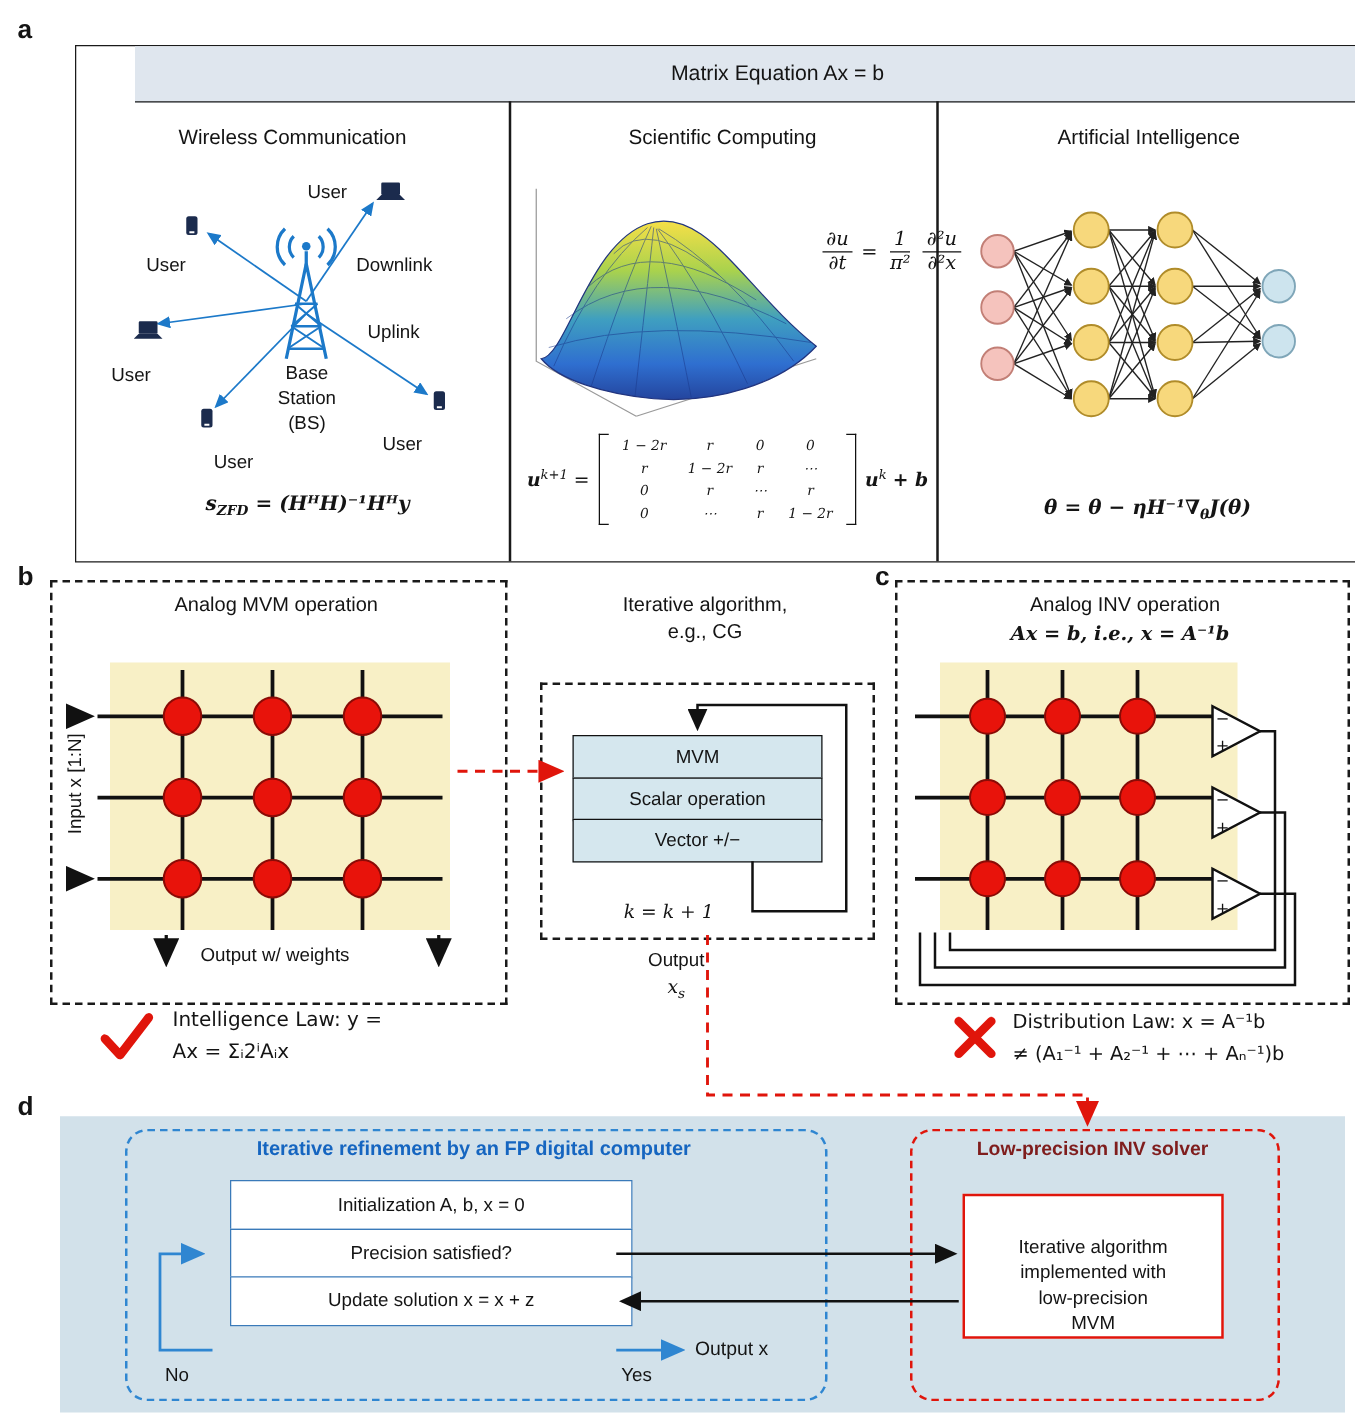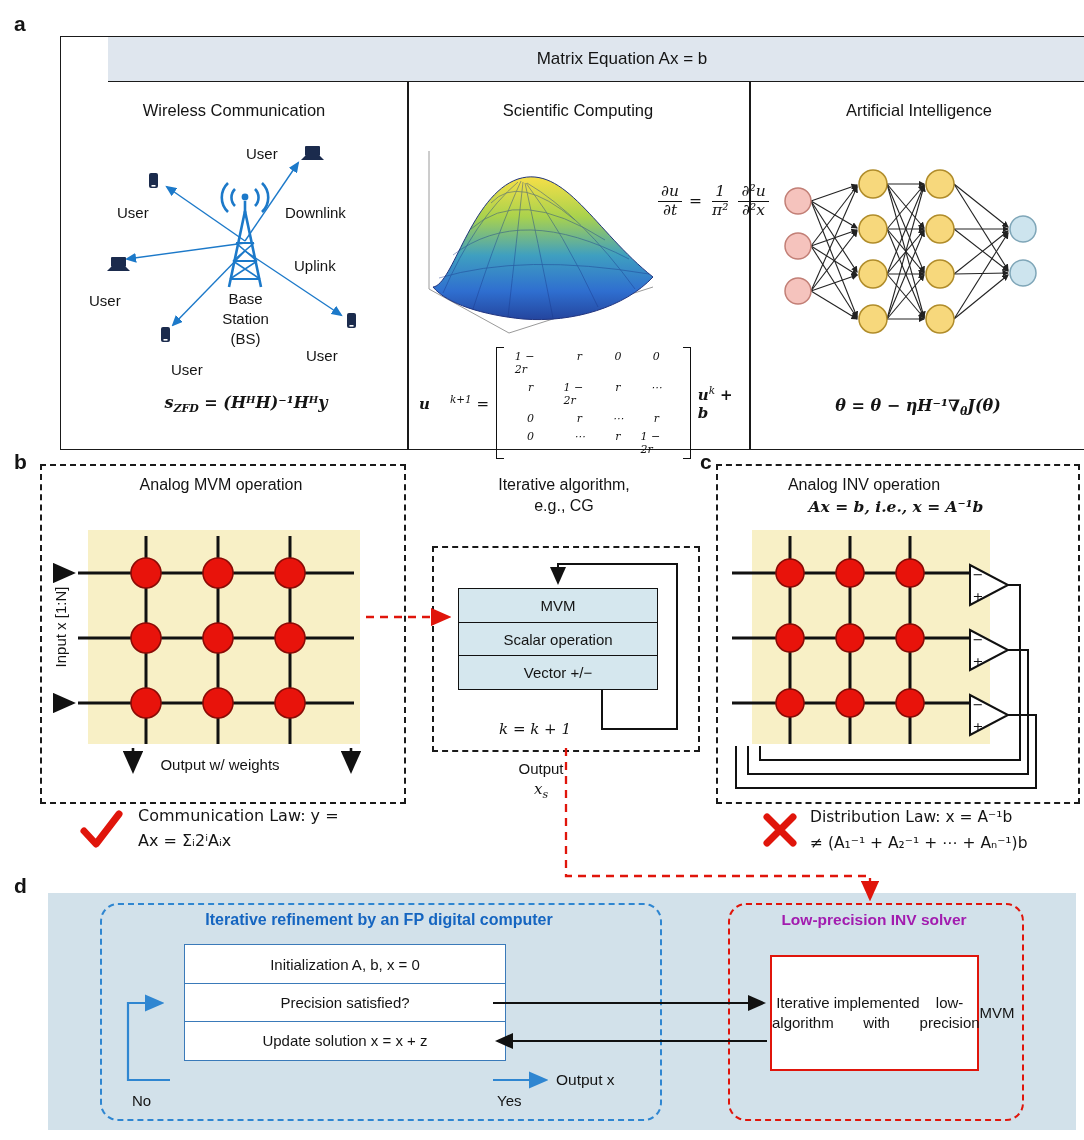--- a/index.html
+++ b/index.html
@@ -152,21 +152,21 @@
           <span class="den">π²</span>
         </span>
       <span class="frac">
           <span class="num">∂²u</span>
           <span class="den">∂²x</span>
         </span>
     </div>
 
     <div class="abs math" style="left:358px;top:310px;width:326px;">
       <div class="mwrap">
-        <span style="font-size:15px;"><b>u</b><sup style="font-size:10.5px;margin-left:20px;">k+1</sup>&nbsp;<span>=</span></span>
+        <span style="font-size:15px;"><b>u</b><sup style="font-size:10.5px;">k+1</sup>&nbsp;<span>=</span></span>
         <span class="brk l"></span>
         <span class="mgrid">
           <span>1 − 2r</span>
             <span>r</span>
             <span>0</span>
             <span>0</span>
           <span>r</span>
             <span>1 − 2r</span>
             <span>r</span>
             <span>⋯</span>
@@ -294,39 +294,39 @@
       <line x1="303" y1="228" x2="303" y2="250" marker-end="url(#mk-cb)"></line>
     </g>
   </svg>
 
   <div class="abs t tc" style="left:52px;top:712px;width:170px;transform:rotate(-90deg);transform-origin:0 0;">Input x [1:N]</div>
   <div class="abs t tc" style="left:120px;top:756px;width:200px;">Output w/ weights</div>
 
   <svg class="abs" style="left:78px;top:808px;" width="46" height="42" viewBox="0 0 46 42">
     <path d="M6,23 L18,36 L41,6" fill="none" stroke="#e0150b" stroke-width="7" stroke-linecap="round" stroke-linejoin="round"></path>
   </svg>
-  <div class="abs u lawtext" style="left:138px;top:806px;">Communication Law: y =</div>
+  <div class="abs u lawtext" style="left:138px;top:806px;">Intelligence Law: y =</div>
   <div class="abs u lawtext" style="left:138px;top:831px;">Ax = Σᵢ2ⁱAᵢx</div>
 
   <div class="abs tc" style="left:439px;top:476px;width:250px;font-size:16px;">Iterative algorithm,</div>
   <div class="abs tc" style="left:439px;top:497px;width:250px;font-size:16px;">e.g., CG</div>
   <div class="abs dashb" style="left:432px;top:546px;width:264px;height:202px;"></div>
   <div class="abs" style="left:458px;top:590px;width:200px;">
     <div class="algo-step">MVM</div>
     <div class="algo-step">Scalar operation</div>
     <div class="algo-step">Vector +/−</div>
   </div>
   <div class="abs tc math" style="left:460px;top:720px;width:150px;font-size:15px;">k = k + 1</div>
   <div class="abs tc" style="left:496px;top:760px;width:90px;font-size:15px;">Output</div>
   <div class="abs tc math" style="left:496px;top:780px;width:90px;font-size:15px;">
     <span>x</span><sub style="font-size:11px;">s</sub>
   </div>
 
   <div class="abs dashb" style="left:716px;top:464px;width:360px;height:336px;"></div>
-  <div class="abs tc" style="left:704px;top:476px;width:320px;font-size:16px;">Analog INV operation</div>
+  <div class="abs tc" style="left:740px;top:476px;width:320px;font-size:16px;">Analog INV operation</div>
   <div class="abs tc math bold" style="left:736px;top:497px;width:320px;font-size:15.5px;">Ax = b, i.e., x = A⁻¹b</div>
 
   <svg class="abs" style="left:724px;top:520px;" width="348" height="286" viewBox="0 0 348 286">
     <rect x="28" y="10" width="238" height="214" fill="#f8f0c6"></rect>
     <g stroke="#111" stroke-width="3">
       <line x1="8" y1="53" x2="246" y2="53"></line>
         <line x1="8" y1="118" x2="246" y2="118"></line>
         <line x1="8" y1="183" x2="246" y2="183"></line>
       <line x1="66" y1="16" x2="66" y2="224"></line>
         <line x1="126" y1="16" x2="126" y2="224"></line>
@@ -377,22 +377,22 @@
   <div class="abs" style="left:170px;top:946px;width:322px;padding-left:14px;">
     <div class="d-step">Initialization A, b, x = 0</div>
     <div class="d-step">Precision satisfied?</div>
     <div class="d-step">Update solution x = x + z</div>
   </div>
   <div class="abs t" style="left:132px;top:1092px;">No</div>
   <div class="abs t" style="left:497px;top:1092px;">Yes</div>
   <div class="abs" style="left:556px;top:1071px;font-size:15.5px;white-space:nowrap;">Output x</div>
 
   <div class="abs" style="left:728px;top:903px;width:292px;height:214px;border:2px dashed #e0150b;border-radius:18px;"></div>
-  <div class="abs tc" style="left:740px;top:911px;width:268px;font-size:15.5px;color:#a21caf;font-weight:600;">Low-precision INV solver</div>
-  <div class="abs tc" style="left:770px;top:955px;width:205px;height:112px;border:2.6px solid #e0150b;background:#fff;display:flex;align-items:center;justify-content:flex-start;font-size:15px;line-height:1.35;">
+  <div class="abs tc" style="left:740px;top:911px;width:268px;font-size:15.5px;color:#7f1d1d;font-weight:600;">Low-precision INV solver</div>
+  <div class="abs tc" style="left:770px;top:955px;width:205px;height:112px;border:2.6px solid #e0150b;background:#fff;display:flex;flex-direction:column;align-items:center;justify-content:flex-end;font-size:15px;line-height:1.35;">
     <div>Iterative algorithm</div>
     <div>implemented with</div>
     <div>low-precision</div>
     <div>MVM</div>
   </div>
 
   <svg class="abs" style="left:0;top:0;pointer-events:none;" width="1084" height="1140" viewBox="0 0 1084 1140">
     <defs>
       <marker id="mk-red" markerWidth="9" markerHeight="8" refX="7.5" refY="4" orient="auto">
           <path d="M0,0 L9,4 L0,8 Z" fill="#e0150b"></path>

